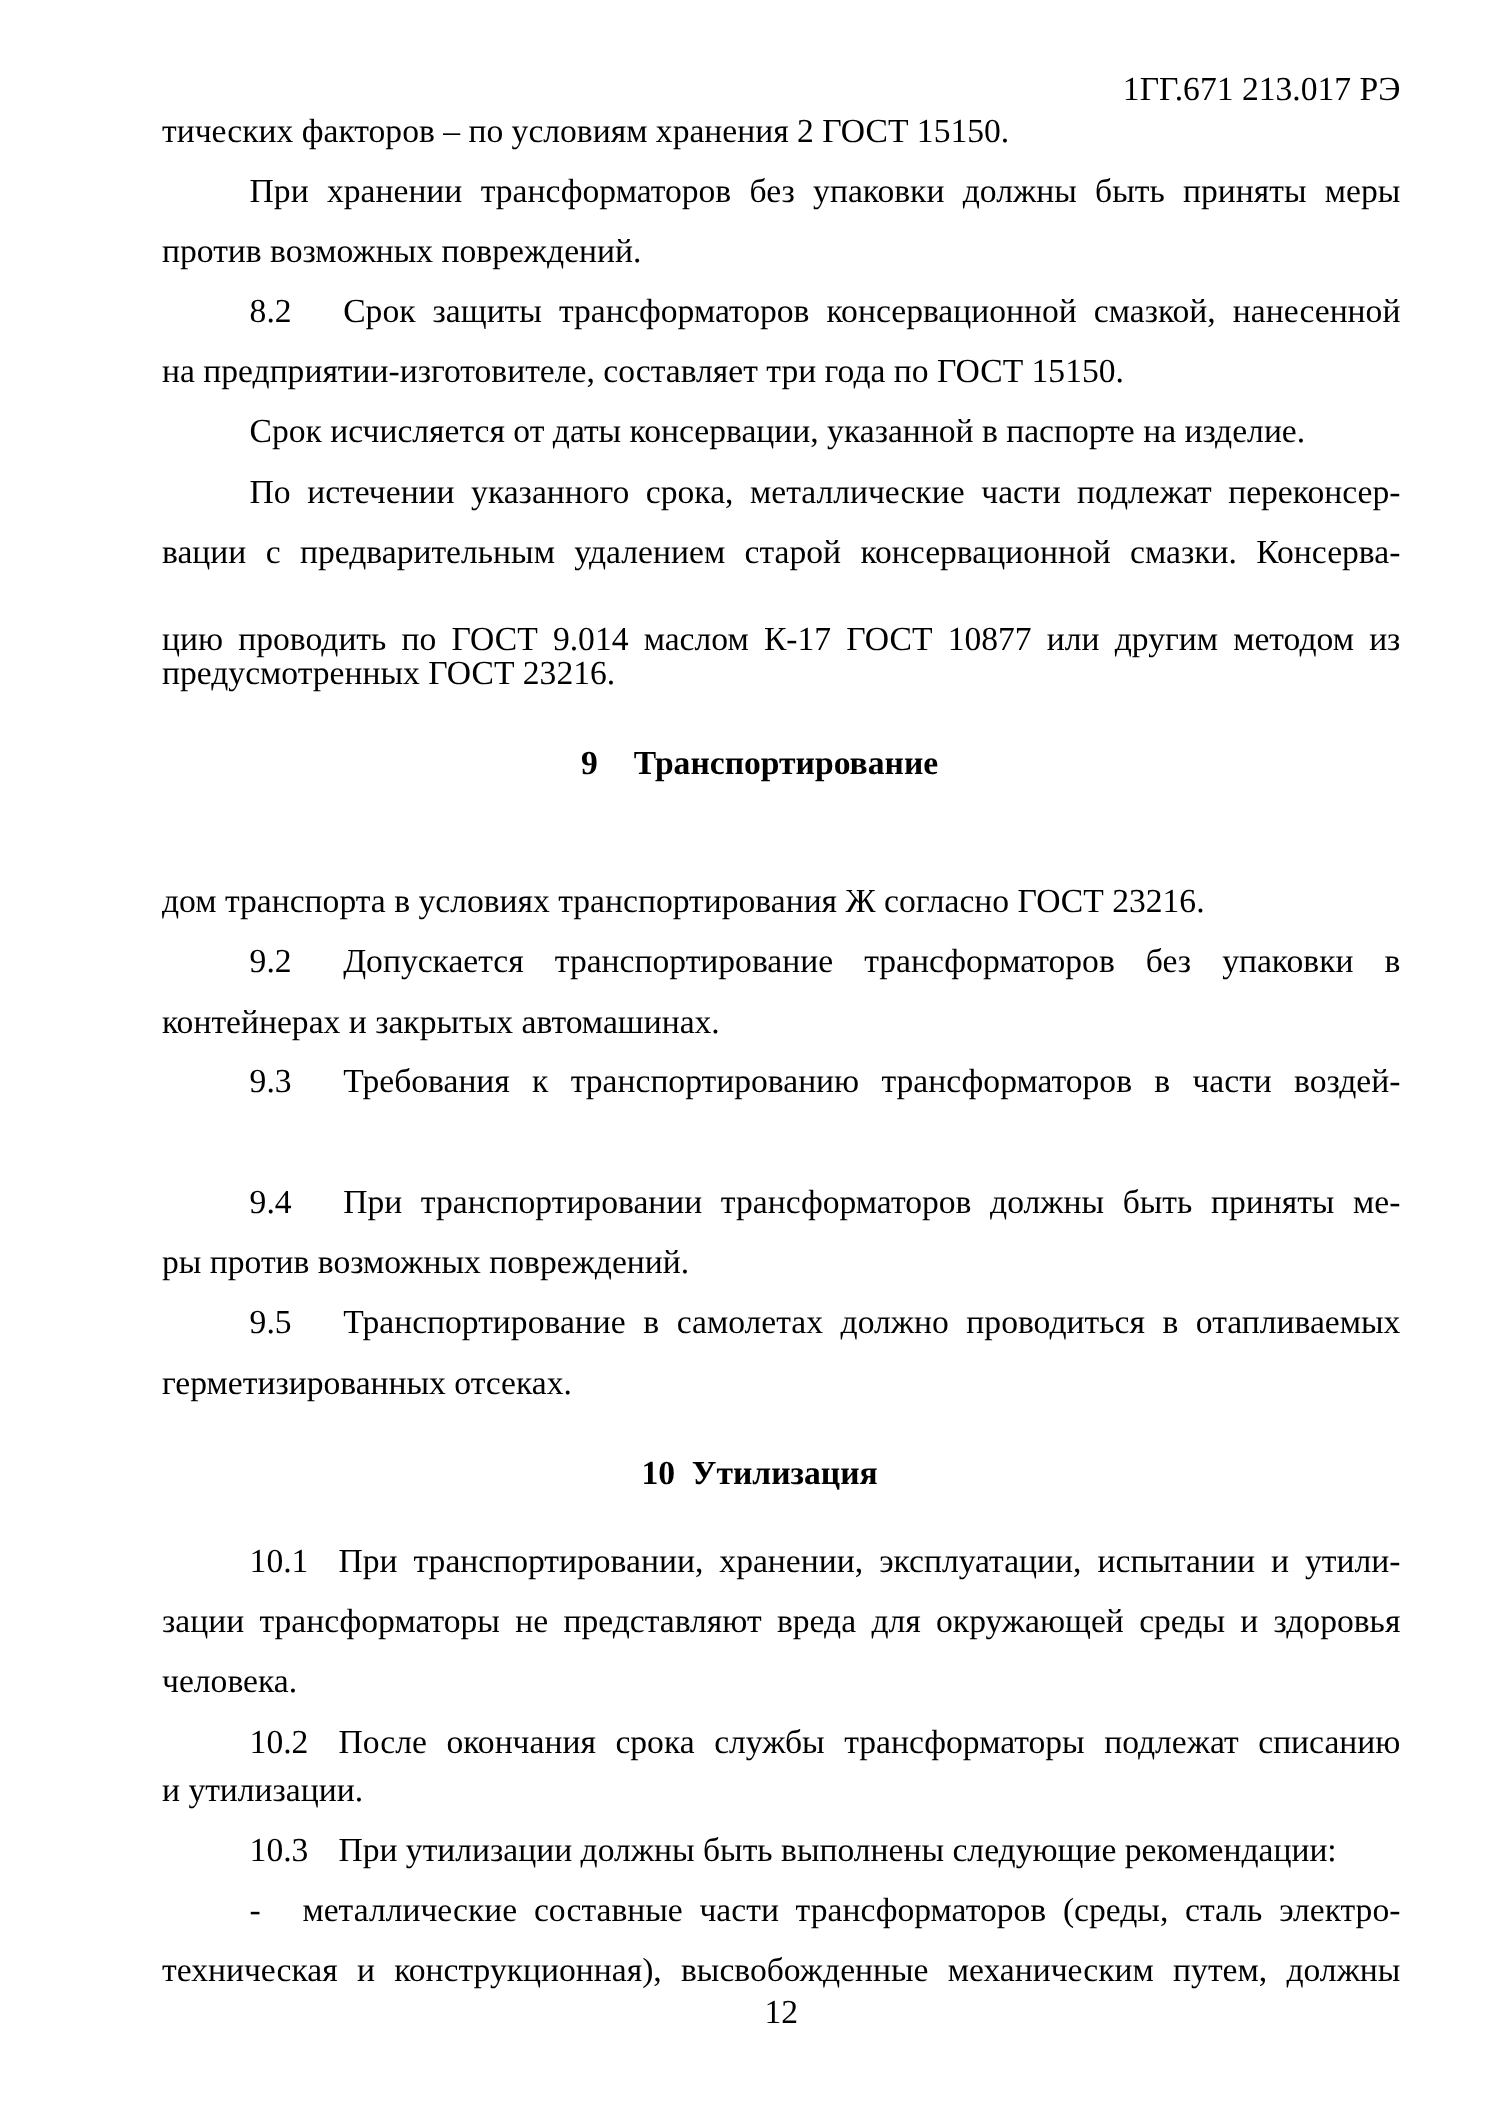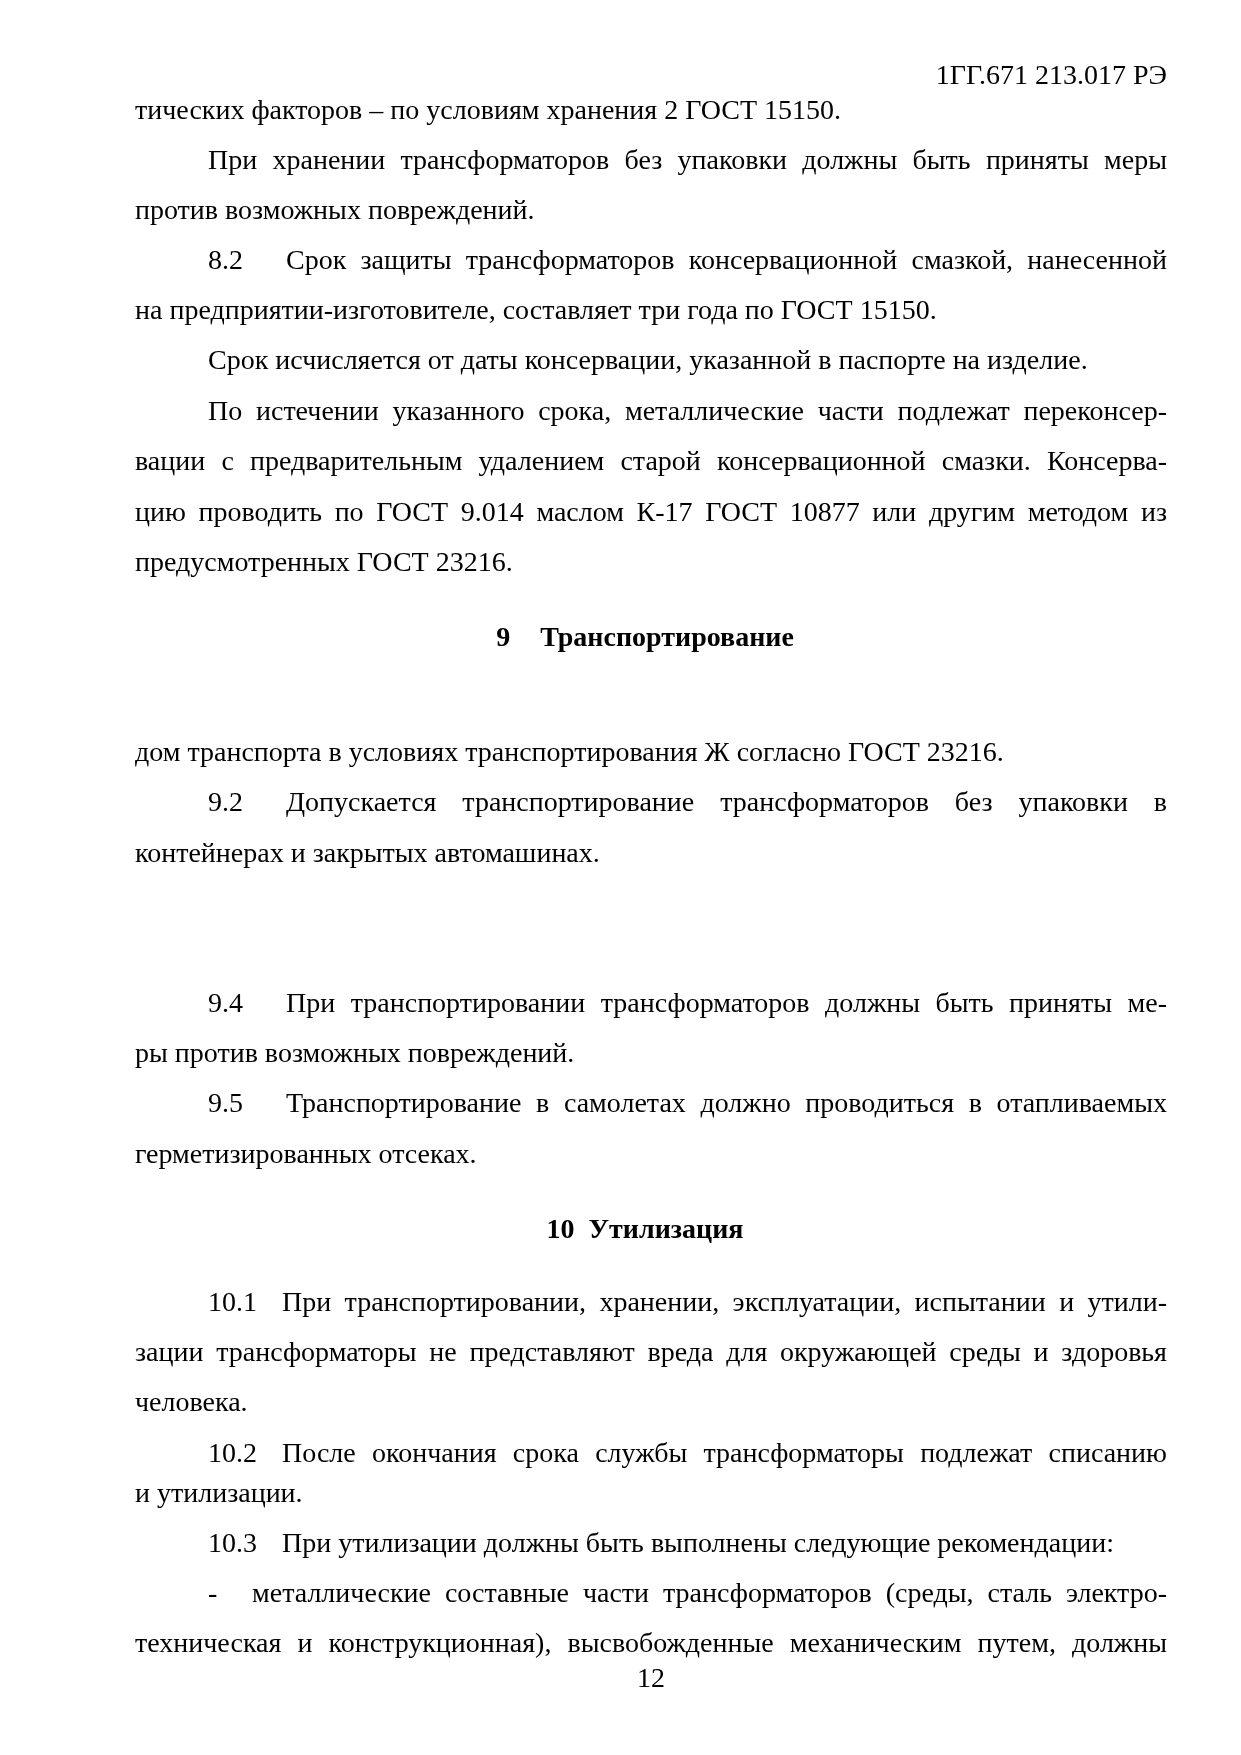--- a/index.html
+++ b/index.html
@@ -5,21 +5,21 @@
   html, body { margin: 0; padding: 0; background: #ffffff; }
   body { width: 1241px; height: 1755px; position: relative; overflow: hidden;
          font-family: "Liberation Serif", "DejaVu Serif", serif; color: #000; }
   .page { position: absolute; left: 0; top: 0; width: 1241px; height: 1755px; background: #fff; }
   .ln { position: absolute; left: 135px; width: 1032px; font-size: 28px; line-height: 34px;
         white-space: nowrap; height: 34px; }
   .ln.just { text-align: justify; text-align-last: justify; white-space: normal; overflow: hidden; }
   .ln.ind { left: 208px; width: 959px; }
   .num { display: inline-block; }
   .hdr { position: absolute; right: 74px; top: 58px; font-size: 28px; line-height: 34px; }
-  .heading { position: absolute; left: 129px; width: 1032px; text-align: center; font-weight: bold;
+  .heading { position: absolute; left: 117px; width: 1032px; text-align: center; font-weight: bold;
              font-size: 28px; line-height: 34px; }
   .heading .hnum { margin-right: 30px; }
   .heading.h10 .hnum { margin-right: 14px; }
   .pageno { position: absolute; left: 135px; width: 1032px; text-align: center; font-size: 28px; line-height: 34px; }
 </style>
 </head>
 <body>
 
 <div class="page">
 
@@ -31,34 +31,37 @@
 
   <div class="ln ind" style="top:243px">
     <span class="num" style="width:78px">8.2</span><span class="ln-inner just" style="display:inline-block;width:881px;text-align:justify;text-align-last:justify;">Срок защиты трансформаторов консервационной смазкой, нанесенной</span>
   </div>
   <div class="ln" style="top:293px">на предприятии-изготовителе, составляет три года по ГОСТ 15150.</div>
 
   <div class="ln ind" style="top:343px">Срок исчисляется от даты консервации, указанной в паспорте на изделие.</div>
 
   <div class="ln just" style="top:444px">вации с предварительным удалением старой консервационной смазки. Консерва-</div>
   <div class="ln ind just" style="top:394px">По истечении указанного срока, металлические части подлежат переконсер-</div>
-  <div class="ln just" style="top:495px">цию проводить по ГОСТ 9.014 маслом К-17 ГОСТ 10877 или другим методом из</div>
+  <div class="ln just" style="top:517px">цию проводить по ГОСТ 9.014 маслом К-17 ГОСТ 10877 или другим методом из</div>
   <div class="ln" style="top:545px">предусмотренных ГОСТ 23216.</div>
 
   <div class="heading" style="top:620px">
     <span class="hnum">9</span><span>Транспортирование</span>
   </div>
 
   <div class="ln" style="top:735px">дом транспорта в условиях транспортирования Ж согласно ГОСТ 23216.</div>
 
   <div class="ln ind" style="top:785px">
     <span class="num" style="width:78px">9.2</span><span style="display:inline-block;width:881px;text-align:justify;text-align-last:justify;">Допускается транспортирование трансформаторов без упаковки в</span>
   </div>
   <div class="ln" style="top:836px">контейнерах и закрытых автомашинах.</div>
 
+  <div class="ln ind" style="top:885px">
+    <span class="num" style="width:78px">9.3</span><span style="display:inline-block;width:881px;text-align:justify;text-align-last:justify;">Требования к транспортированию трансформаторов в части воздей-</span>
+  </div>
 
   <div class="ln ind" style="top:986px">
     <span class="num" style="width:78px">9.4</span><span style="display:inline-block;width:881px;text-align:justify;text-align-last:justify;">При транспортировании трансформаторов должны быть приняты ме-</span>
   </div>
   <div class="ln" style="top:1036px">ры против возможных повреждений.</div>
 
   <div class="ln ind" style="top:1086px">
     <span class="num" style="width:78px">9.5</span><span style="display:inline-block;width:881px;text-align:justify;text-align-last:justify;">Транспортирование в самолетах должно проводиться в отапливаемых</span>
   </div>
   <div class="ln" style="top:1137px">герметизированных отсеках.</div>

